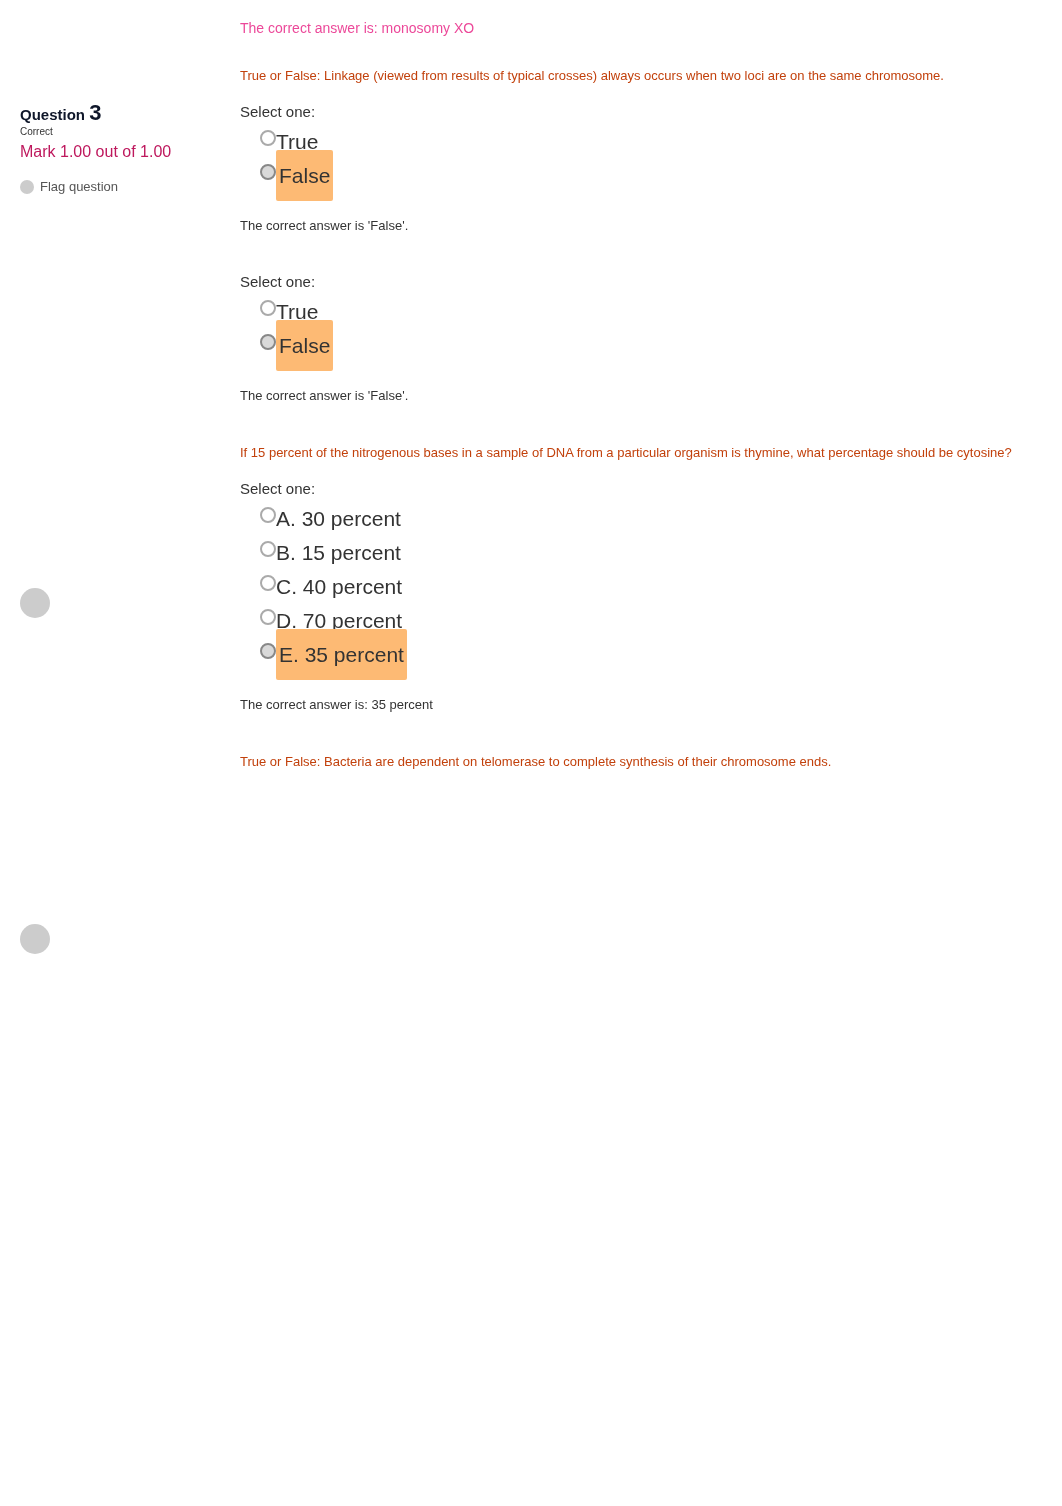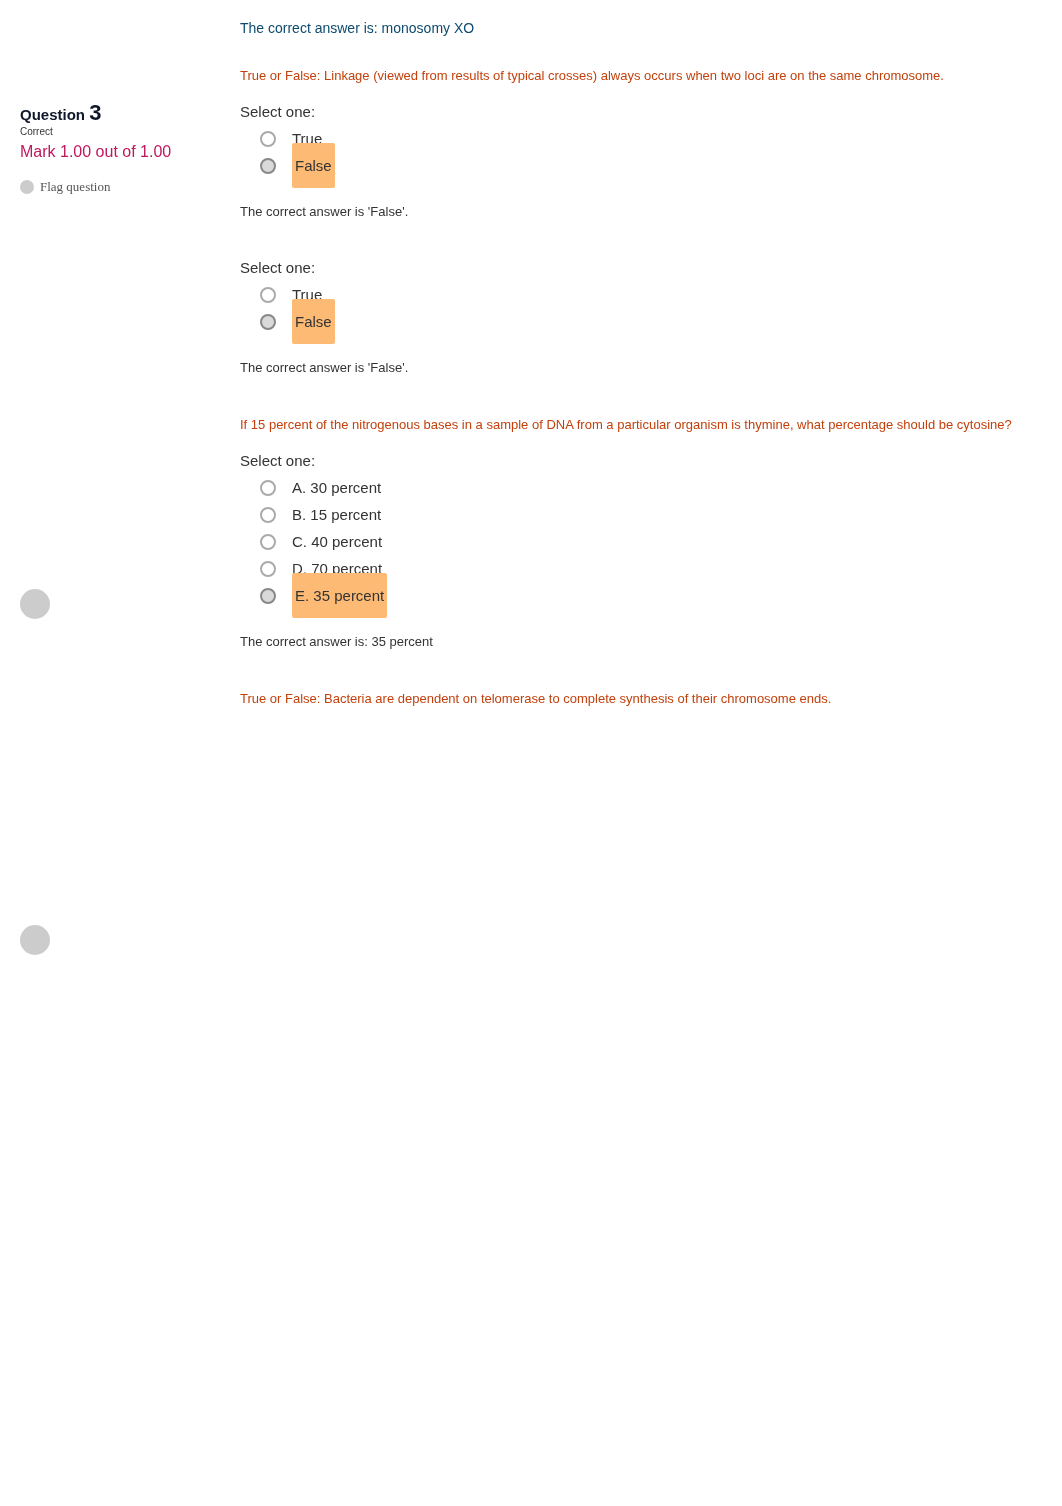--- a/index.html
+++ b/index.html
@@ -30,21 +30,21 @@
       flex-shrink: 0;
     }
 
     .main-content {
       flex: 1;
       padding: 0 40px 0 20px;
     }
 
     .correct-answer-banner {
       font-size: 14px;
-      color: #0c4a6e;
+      color: #ec4899;
       margin-bottom: 30px;
     }
 
     .question-meta {
       margin-bottom: 8px;
     }
 
     .question-number {
       font-weight: bold;
       font-size: 15px;
@@ -69,21 +69,20 @@
     }
 
     .flag-question {
       display: flex;
       align-items: center;
       gap: 6px;
       font-size: 13px;
       color: #555;
       cursor: pointer;
       margin-top: 4px;
-      font-family: Liberation Serif, serif;
     }
 
     .flag-icon {
       width: 14px;
       height: 14px;
       background: #ccc;
       border-radius: 50%;
       display: inline-block;
     }
 
@@ -100,24 +99,24 @@
       margin-bottom: 10px;
     }
 
     .options-list {
       margin-left: 20px;
       margin-bottom: 16px;
     }
 
     .option-item {
       display: flex;
-      align-items: flex-end;
-      gap: 16px;
+      align-items: flex-start;
+      gap: 0;
       margin-bottom: 10px;
-      font-size: 15px;
+      font-size: 21px;
       color: #333;
     }
 
     .radio-circle {
       width: 16px;
       height: 16px;
       border-radius: 50%;
       border: 2px solid #aaa;
       background: #fff;
       flex-shrink: 0;

